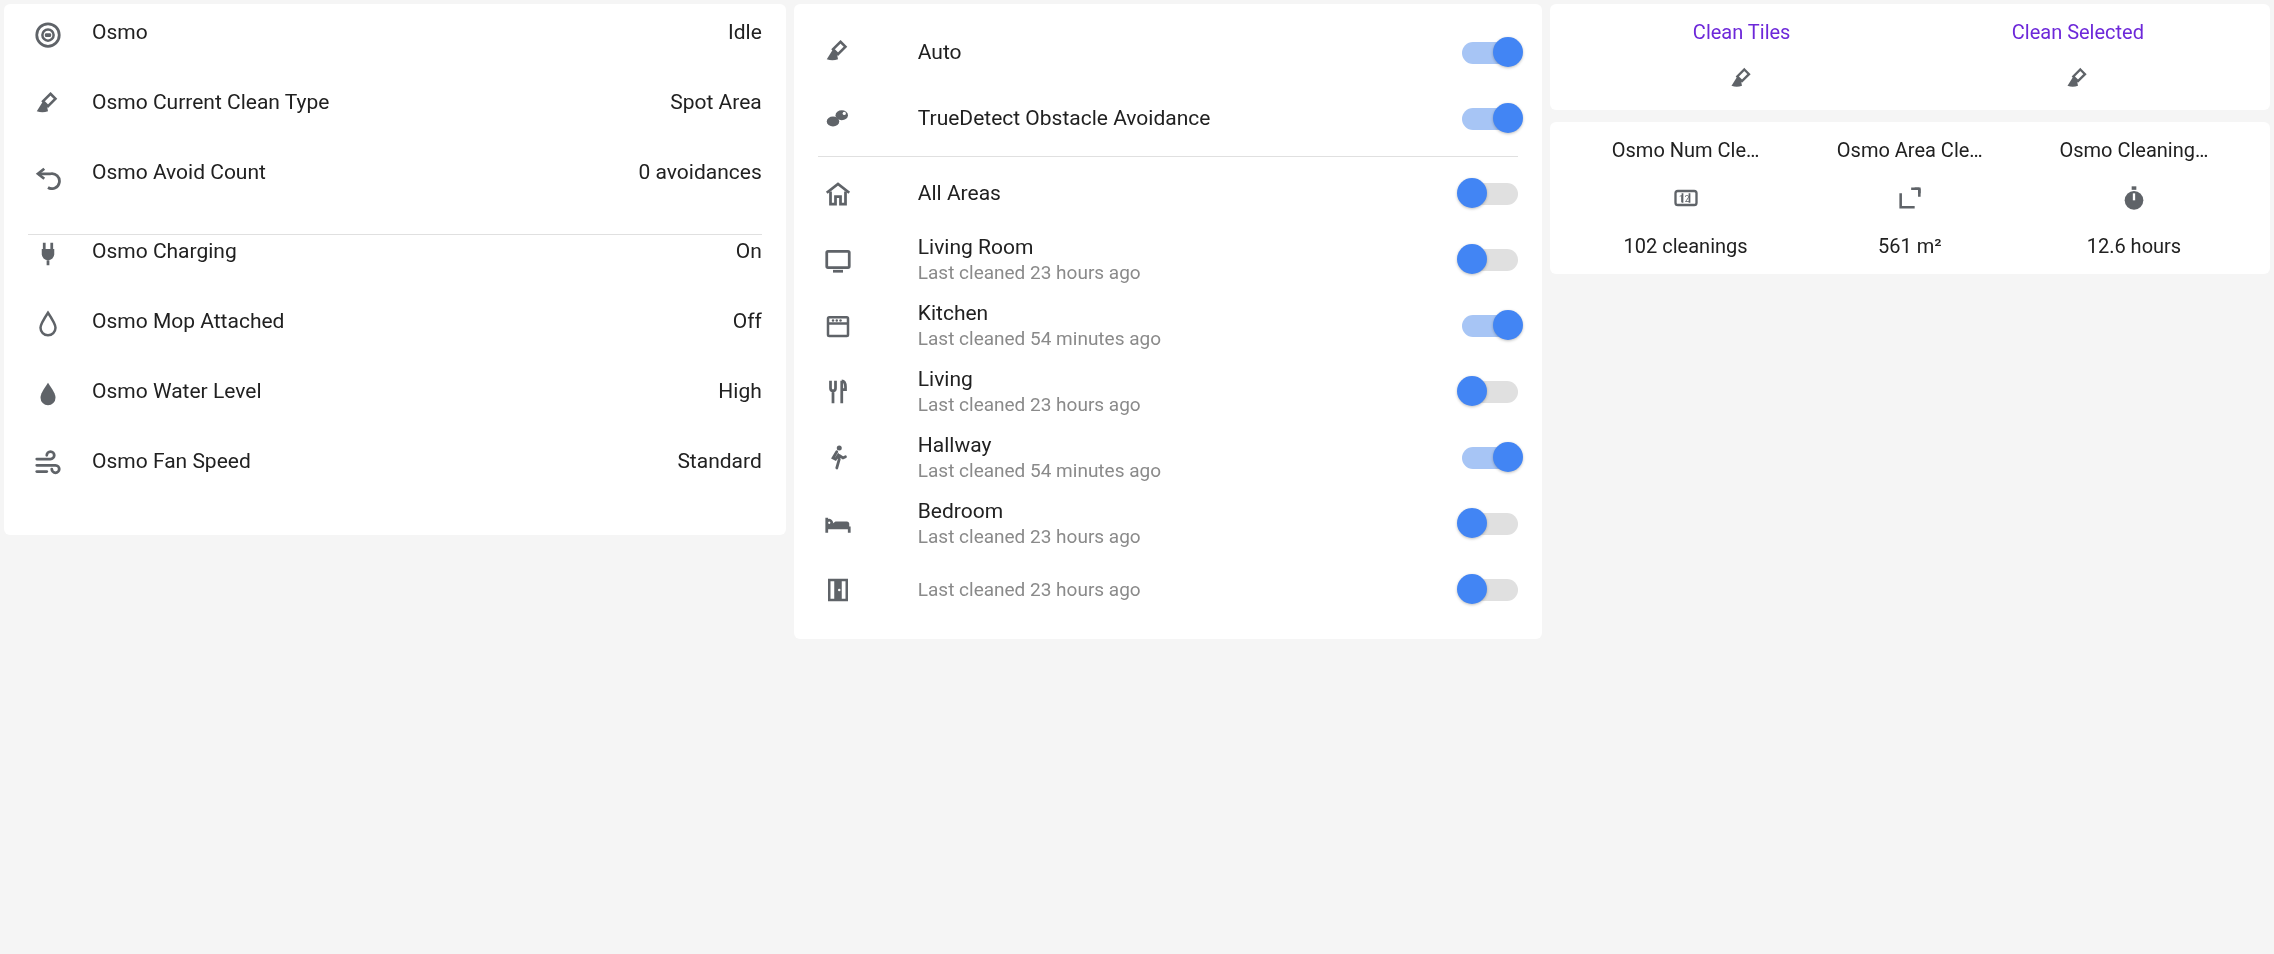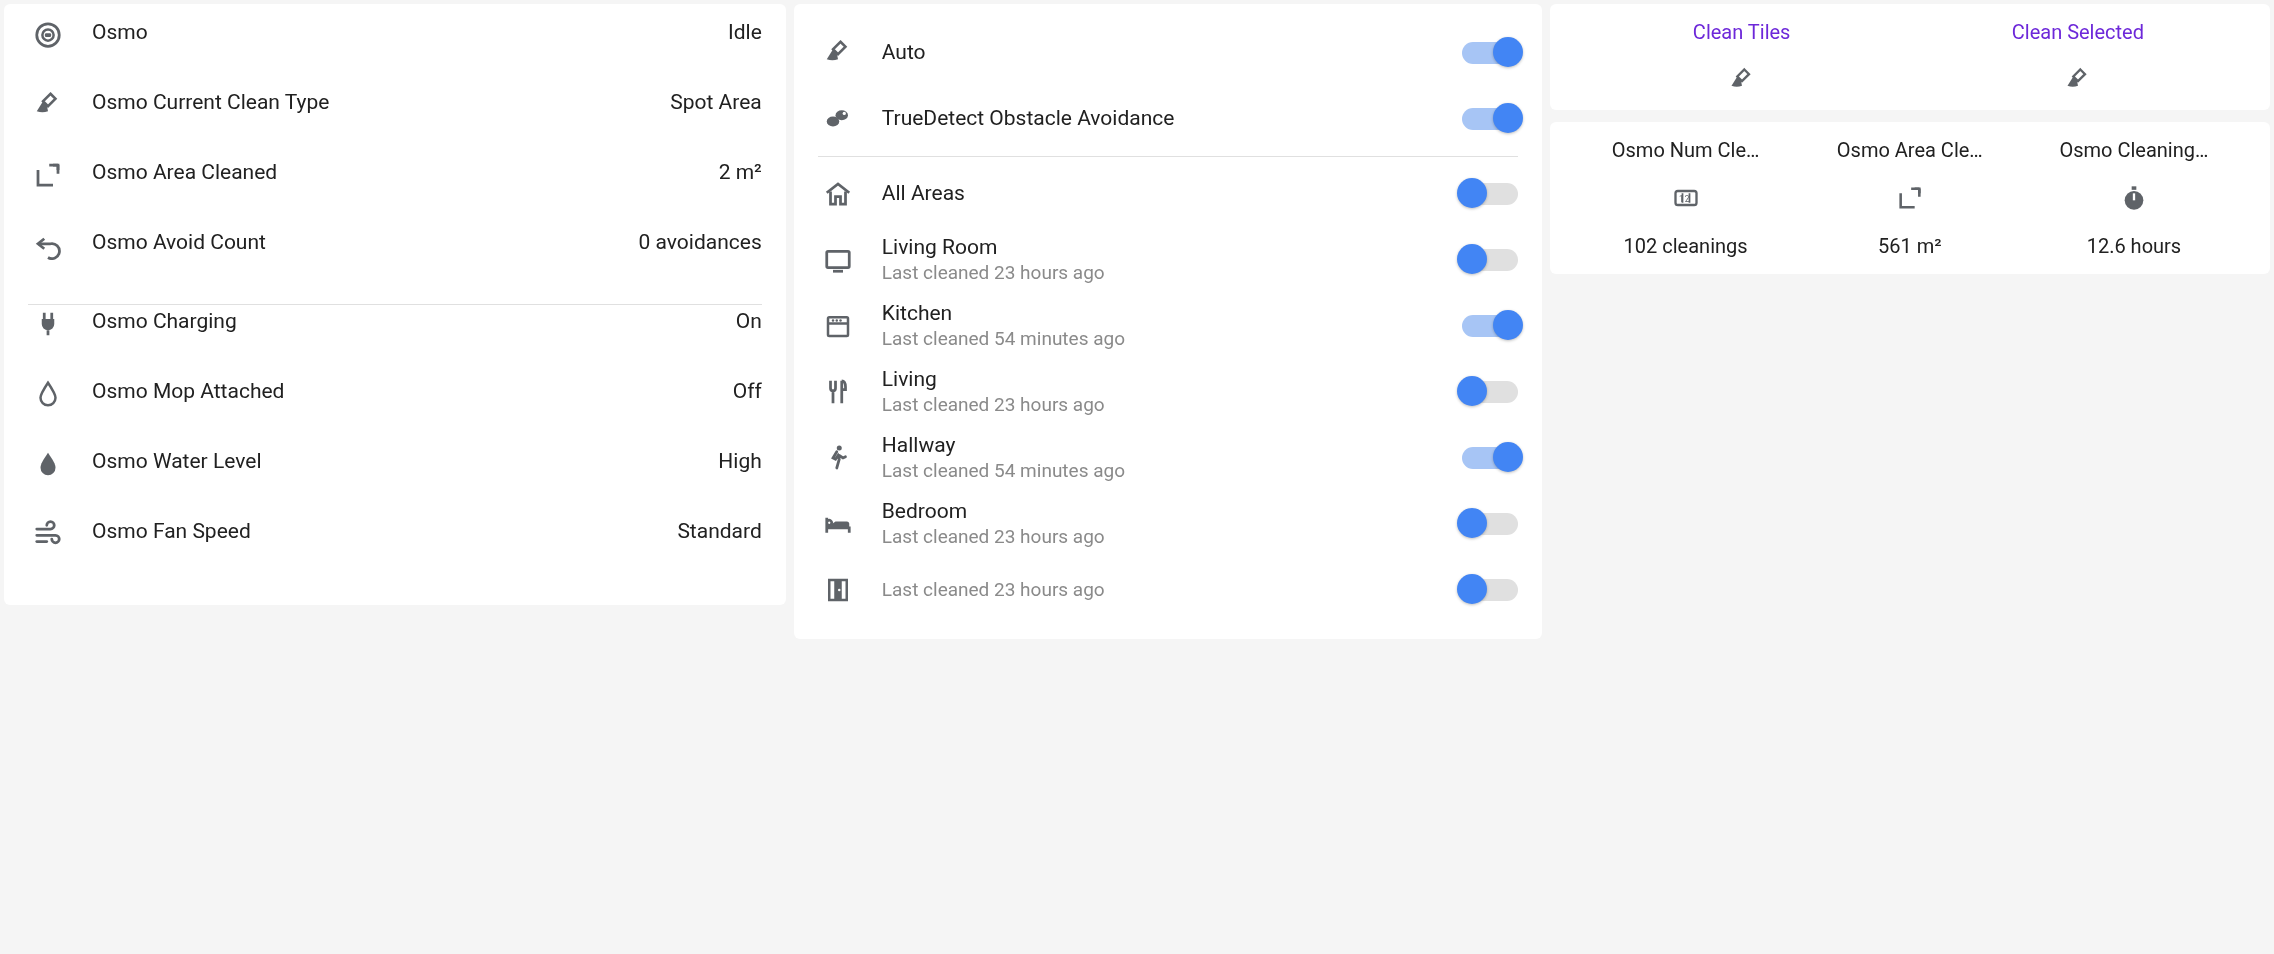--- a/index.html
+++ b/index.html
@@ -53,21 +53,21 @@
   min-height: 66px;
   gap: 24px;
 }
 .mrow .icon {
   flex: 0 0 40px;
   display: flex;
   align-items: center;
   justify-content: center;
   color: #5f6368;
 }
-.mrow .texts { flex: 1; }
+.mrow .texts { flex: 1; margin-left: 36px; }
 .mrow .title { color: #212121; line-height: 1.3; }
 .mrow .sub { color: #8a8a8a; font-size: 19px; line-height: 1.3; }
 
 
 .switch {
   position: relative;
   width: 56px;
   height: 22px;
   border-radius: 11px;
   flex: 0 0 56px;
@@ -158,31 +158,20 @@
   </div>
         <div class="row">
     <span class="icon">
             <svg width="30" height="30" viewBox="0 0 24 24" fill="currentColor">
               <path d="M14 3l4 4-6 6-4-4z" fill="none" stroke="currentColor" stroke-width="2"></path>
               <path d="M8 9l-5 8c3 1 6 1 9 0l-1-5z" fill="currentColor"></path>
             </svg>
           </span>
     <span class="label">Osmo Current Clean Type</span>
     <span class="value">Spot Area</span>
-  </div>
-        <div class="row">
-    <span class="icon">
-            <svg width="30" height="30" viewBox="0 0 24 24" fill="currentColor">
-              <path d="M4 8 V20 H16" fill="none" stroke="currentColor" stroke-width="2.2"></path>
-              <path d="M13 4 H20 V11" fill="none" stroke="currentColor" stroke-width="2.2"></path>
-              <path d="M16 4 h4 M20 8 v-4" stroke="currentColor" stroke-width="2.2"></path>
-            </svg>
-          </span>
-    <span class="label">Osmo Area Cleaned</span>
-    <span class="value">2 m²</span>
   </div>
         <div class="row">
     <span class="icon">
             <svg width="30" height="30" viewBox="0 0 24 24" fill="currentColor">
               <path d="M9 7 L4 11 L9 15" fill="none" stroke="currentColor" stroke-width="2.2"></path>
               <path d="M4 11 H14 a6 6 0 1 1 -2 11" fill="none" stroke="currentColor" stroke-width="2.2"></path>
             </svg>
           </span>
     <span class="label">Osmo Avoid Count</span>
     <span class="value">0 avoidances</span>

